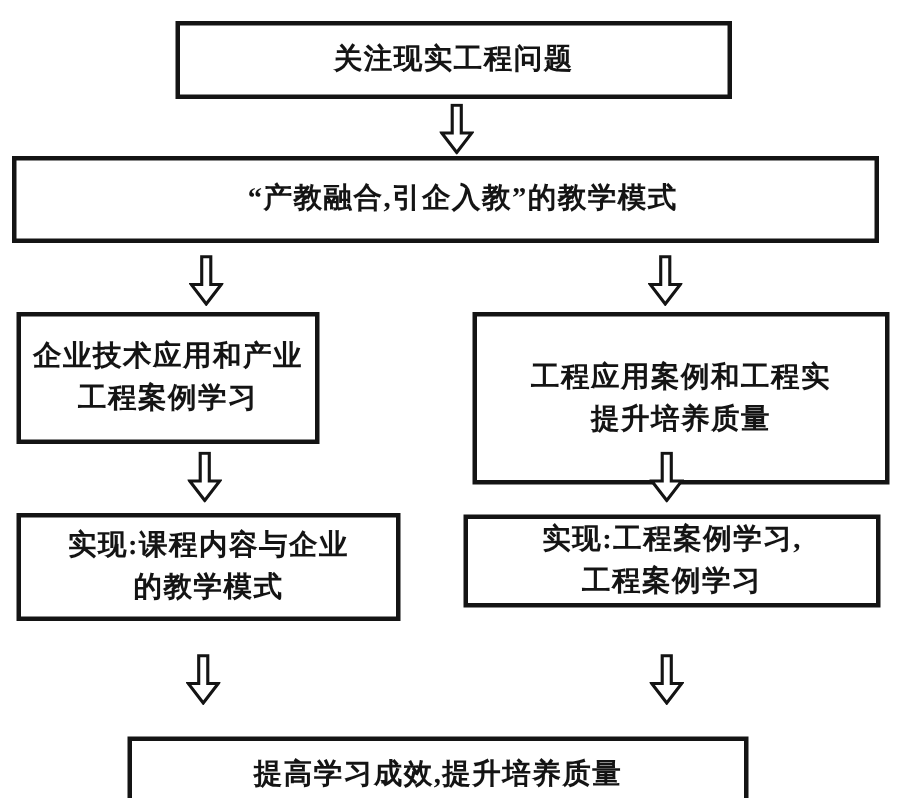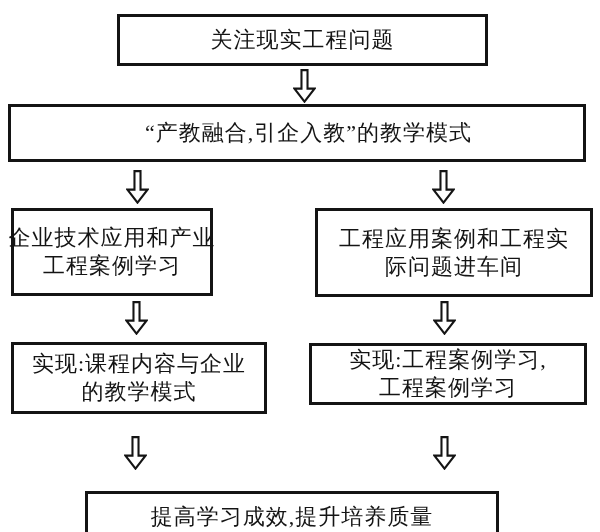--- a/index.html
+++ b/index.html
@@ -14,31 +14,31 @@
   .box{
     position:absolute;
     box-sizing:border-box;
     border:3px solid #141414;
     background:#ffffff;
     display:flex;
     flex-direction:column;
     align-items:center;
     justify-content:center;
     text-align:center;
-    font-size:22px;
-    font-weight:400;
+    font-size:19px;
+    font-weight:700;
     line-height:28px;
     letter-spacing:1px;
   }
   .box span{display:block;white-space:nowrap;}
   
   .b-top    {left:117px; top:14px;  width:371px; height:52px;}
   .b-mode   {left:8px;   top:104px; width:578px; height:58px;padding-left:23px;}
   .b-left3  {left:11px;  top:208px; width:202px; height:88px;}
-  .b-right3 {left:315px; top:208px; width:278px; height:89px;}
+  .b-right3 {left:315px; top:208px; width:278px; height:115px;}
   .b-left4  {left:11px;  top:342px; width:256px; height:72px;}
   .b-right4 {left:309px; top:343px; width:278px; height:62px;}
   .b-bottom {left:85px;  top:491px; width:414px; height:51px;}
   .connector{position:absolute;width:23px;height:34px;line-height:0;}
   .connector svg{display:block;width:100%;height:100%;}
   .a1{left:293px; top:69px;}
   .a2{left:126px; top:170px;}
   .a3{left:432px; top:170px;}
   .a4{left:125px; top:301px;}
   .a5{left:433px; top:301px;}
@@ -75,21 +75,21 @@
     </svg>
   </div>
 
   <div class="box b-left3">
     <span>企业技术应用和产业</span>
     <span>工程案例学习</span>
   </div>
 
   <div class="box b-right3">
     <span>工程应用案例和工程实</span>
-    <span>际问题进车间</span>
+    <span>提升培养质量</span>
   </div>
 
   <div class="connector a4">
     <svg viewBox="0 0 24 36" xmlns="http://www.w3.org/2000/svg">
       <path d="M8.8 1.2 L15.2 1.2 L15.2 20.8 L22.6 20.8 L12 34.6 L1.4 20.8 L8.8 20.8 Z" fill="#ffffff" stroke="#141414" stroke-width="2.2" stroke-linejoin="miter"></path>
     </svg>
   </div>
   <div class="connector a5">
     <svg viewBox="0 0 24 36" xmlns="http://www.w3.org/2000/svg">
       <path d="M8.8 1.2 L15.2 1.2 L15.2 20.8 L22.6 20.8 L12 34.6 L1.4 20.8 L8.8 20.8 Z" fill="#ffffff" stroke="#141414" stroke-width="2.2" stroke-linejoin="miter"></path>

